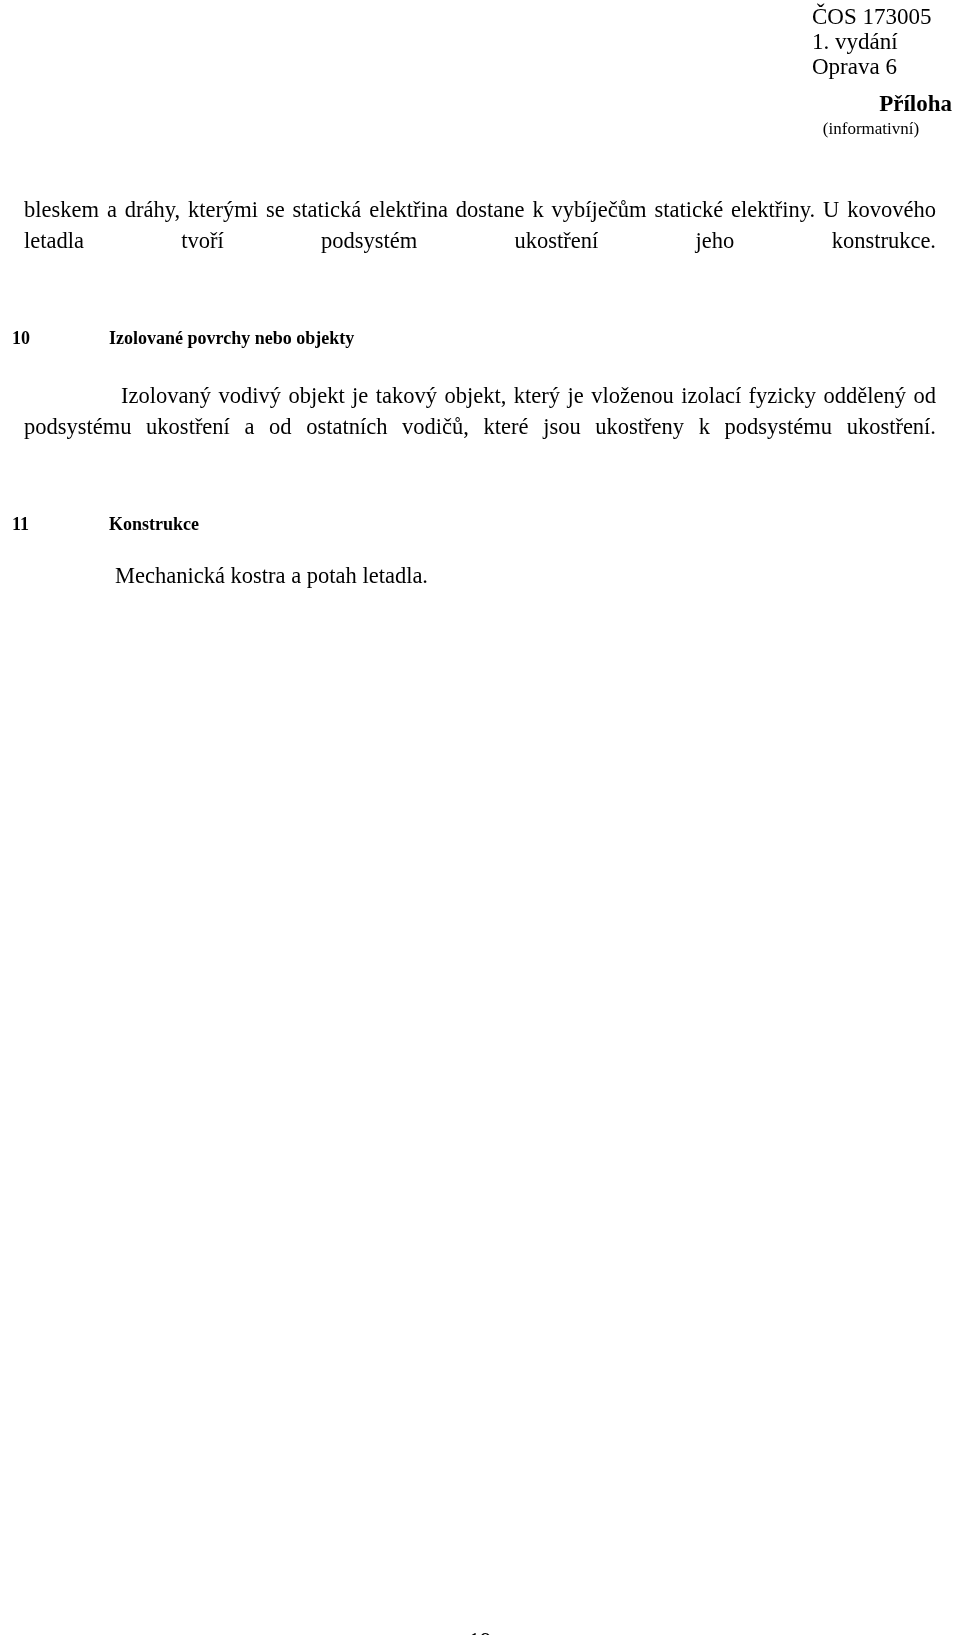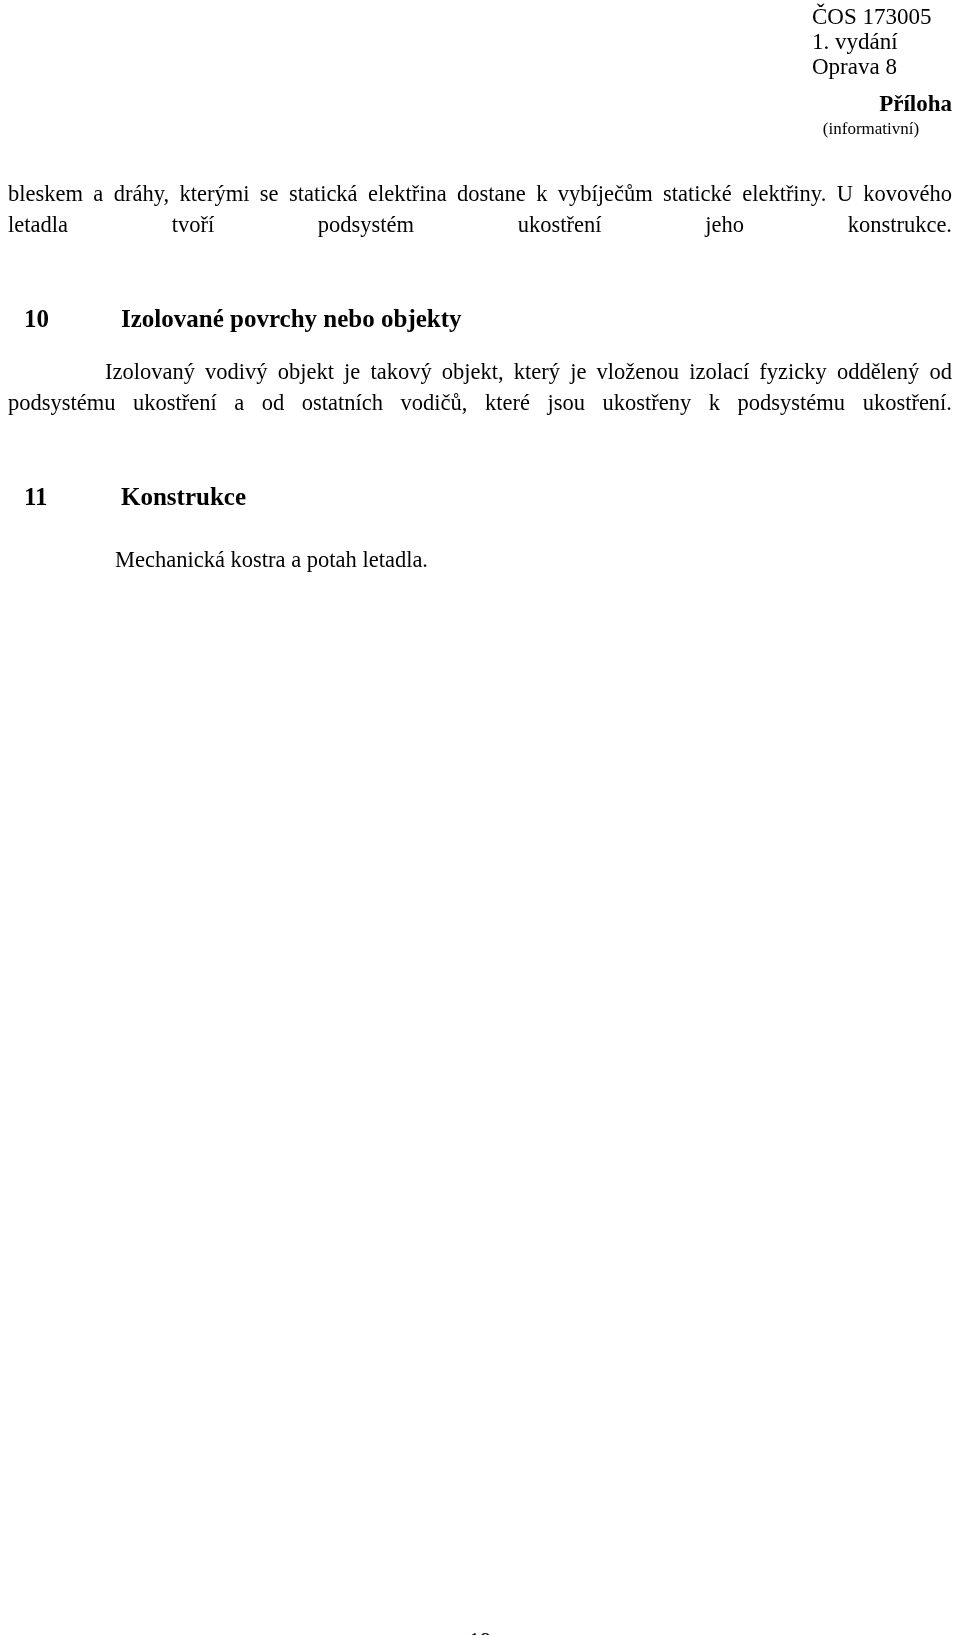--- a/index.html
+++ b/index.html
@@ -68,21 +68,21 @@
 
   
   .content {
     position: absolute;
     top: 178px;
     left: 8px;
     width: 944px;
   }
 
   p.body-par {
-    margin: 0;
+    margin: 16px;
     font-size: 22.5px;
     line-height: 31px;
     text-align: justify;
     text-justify: inter-word;
     hyphens: none;
   }
 
   p.body-par.indented {
     text-indent: 97px;
   }
@@ -103,23 +103,23 @@
 
   p.no-justify.indented {
     text-indent: 97px;
   }
 
   
   .section-heading {
     display: flex;
     align-items: baseline;
     font-weight: bold;
-    font-size: 25px;
+    font-size: 18px;
     line-height: 31px;
-    margin: 16px;
+    margin: 4px;
   }
 
   .section-heading .sec-num {
     width: 97px;
     flex: 0 0 97px;
     font-weight: bold;
   }
 
   .section-heading .sec-title {
     font-weight: bold;
@@ -144,21 +144,21 @@
   }
 </style>
 </head>
 <body>
 
 <div class="page">
 
   <div class="doc-header">
     <span class="hdr-line">ČOS 173005</span>
     <span class="hdr-line">1. vydání</span>
-    <span class="hdr-line">Oprava 8</span>
+    <span class="hdr-line">Oprava 6</span>
 
     <div class="annex-block">
       <span class="annex-title">Příloha</span>
       <span class="annex-sub">(informativní)</span>
     </div>
   </div>
 
   <div class="content">
 
     <p class="body-par">bleskem a dráhy, kterými se statická elektřina dostane k vybíječům statické elektřiny. U kovového letadla tvoří podsystém ukostření jeho konstrukce.</p>

